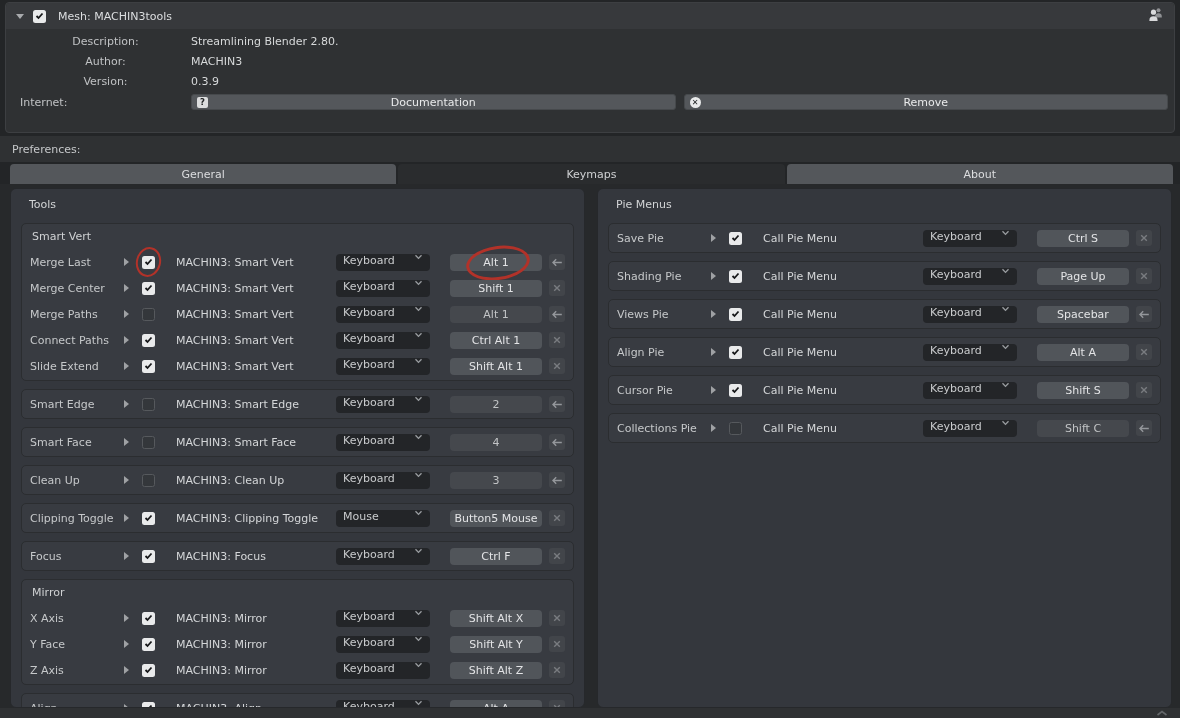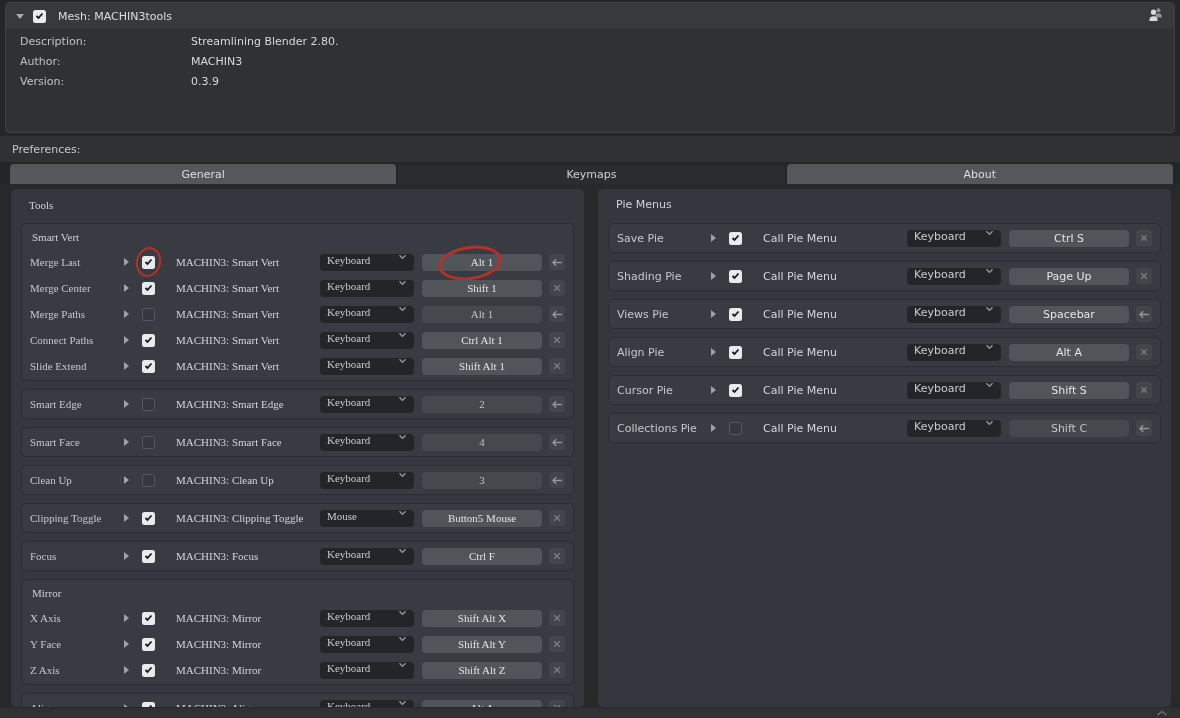--- a/index.html
+++ b/index.html
@@ -33,21 +33,21 @@
     background:var(--addon-bg);border:1px solid #3d3f42;border-radius:4px;}
   .addon-header{height:26px;background:var(--addon-header);border-radius:4px 4px 0 0;
     display:flex;align-items:center;padding:0 10px;gap:9px;}
   .tri-down{width:0;height:0;border-left:4.5px solid transparent;border-right:4.5px solid transparent;
     border-top:5.5px solid #a8aaad;}
   .cb{width:13px;height:13px;border-radius:2.5px;display:inline-flex;align-items:center;justify-content:center;flex:none;}
   .cb.checked{background:#e9eaeb;}
   .cb.unchecked{background:#34373b;border:1px solid #56595d;}
   .addon-title{color:var(--txt-bright);margin-left:3px;}
   .community{margin-left:auto;}
-  .addon-body{padding-top:2px;}
+  .addon-body{padding-top:2px;text-align:center;}
   .field-row{display:flex;align-items:center;height:20.4px;}
   .field-label{width:185px;padding-left:14px;flex:none;color:#c0c2c4;}
   .field-value{color:#d7d9da;}
   .btn-row-wrap{flex:1;display:flex;gap:8px;margin-right:6px;}
   .hbtn{flex:1;height:16px;background:#54575b;border-radius:3px;position:relative;
     display:flex;align-items:center;justify-content:center;color:#e9eaeb;cursor:default;border:1px solid #46494c;}
   .hbtn .bicon{position:absolute;left:5px;top:1.5px;}
   .help-glyph{display:inline-flex;width:11px;height:11px;background:#dcddde;border-radius:2px;
     color:#232527;font-size:8.5px;font-weight:bold;align-items:center;justify-content:center;}
   .xcircle{display:inline-flex;width:11px;height:11px;background:#e9eaeb;border-radius:50%;
@@ -57,37 +57,37 @@
     display:flex;align-items:center;padding-left:12px;}
   .tab-bar{position:absolute;top:164px;left:10px;right:7px;height:20px;display:flex;gap:2px;}
   .tab{flex:1;border-radius:4px 4px 0 0;background:var(--tab-bg);color:#dcdddf;
     display:flex;align-items:center;justify-content:center;cursor:default;}
   .tab.active{background:var(--tab-active);color:#cfd1d3;}
   
   .content-bg{position:absolute;top:184px;left:0;right:0;height:524px;background:#27292b;}
   .bottom-strip{position:absolute;top:708px;left:0;right:0;height:10px;background:var(--strip-bg);}
   .panel{position:absolute;top:188px;height:520px;width:575px;background:var(--panel-bg);
     border:1px solid var(--panel-border);border-radius:6px;overflow:hidden;}
-  .panel.left{left:10px;font-family:Liberation Serif, serif;}
+  .panel.left{left:10px;}
   .panel.right{left:597px;}
   .panel-title{height:14px;line-height:14px;margin:9px 0 11px 18px;color:#d2d4d6;}
   .box{margin:0 10px 8px;background:var(--box-bg);border:1px solid var(--box-border);
     border-radius:5px;padding:1px 8px;}
   .box-header{height:24px;line-height:24px;padding-left:2px;color:#cfd1d3;}
   .krow{display:flex;align-items:center;height:26px;}
   .krow .rlabel{width:94px;flex:none;color:#c6c8ca;}
   .krow .racell{width:18px;flex:none;display:flex;align-items:center;}
   .tri-right{width:0;height:0;border-top:4px solid transparent;border-bottom:4px solid transparent;
     border-left:5px solid #9fa1a4;}
   .krow .rcbcell{width:20px;flex:none;position:relative;display:flex;align-items:center;}
   .krow .rname{flex:1;padding-left:14px;color:#d4d6d8;overflow:hidden;white-space:nowrap;}
   .device{width:94px;flex:none;height:17px;background:var(--ctl-dark);border-radius:4px;
     display:flex;align-items:flex-start;padding:0 7px;color:#c9cbcd;cursor:default;}
   .device .chev{margin-left:auto;display:flex;}
-  .keybtn{width:120px;flex:none;height:17px;margin-left:8px;background:var(--key-bg);
+  .keybtn{width:92px;flex:none;height:17px;margin-left:20px;background:var(--key-bg);
     border:none;border-radius:4px;color:#e3e4e6;font-family:inherit;font-size:11px;
     display:flex;align-items:center;justify-content:center;position:relative;cursor:default;}
   .krow.dim .keybtn{background:var(--key-bg-dim);color:#c2c4c6;}
   .ticon{width:16px;height:16px;flex:none;margin-left:7px;border:none;border-radius:3px;
     background:rgba(255,255,255,0.05);display:flex;align-items:center;justify-content:center;cursor:default;}
   
   .ann{position:absolute;border:2.5px solid var(--ann);border-radius:50%;pointer-events:none;}
   .ann-cb{width:25px;height:30px;left:-6px;top:-9px;transform:rotate(14deg);}
   .ann-key{width:64px;height:34px;left:16px;top:-8px;transform:rotate(-8deg);border-width:3px;}
   .scroll-hint{position:absolute;right:12px;bottom:2px;display:flex;}
@@ -120,20 +120,33 @@
       </div>
       <div class="field-row">
         <span class="field-label">Author:</span>
         <span class="field-value">MACHIN3</span>
       </div>
       <div class="field-row">
         <span class="field-label">Version:</span>
         <span class="field-value">0.3.9</span>
       </div>
     </div>
+  <div class="field-row">
+    <span class="field-label">Internet:</span>
+    <span class="btn-row-wrap">
+      <span class="hbtn">
+        <span class="bicon help-glyph">?</span>
+        <span>Documentation</span>
+      </span>
+      <span class="hbtn">
+        <span class="bicon xcircle">✕</span>
+        <span>Remove</span>
+      </span>
+    </span>
+  </div>
 </div>
 
 <div class="prefs-strip">
   <span>Preferences:</span>
 </div>
 <div class="tab-bar">
     <div class="tab">General</div>
     <div class="tab active">Keymaps</div>
     <div class="tab">About</div>
   </div>

